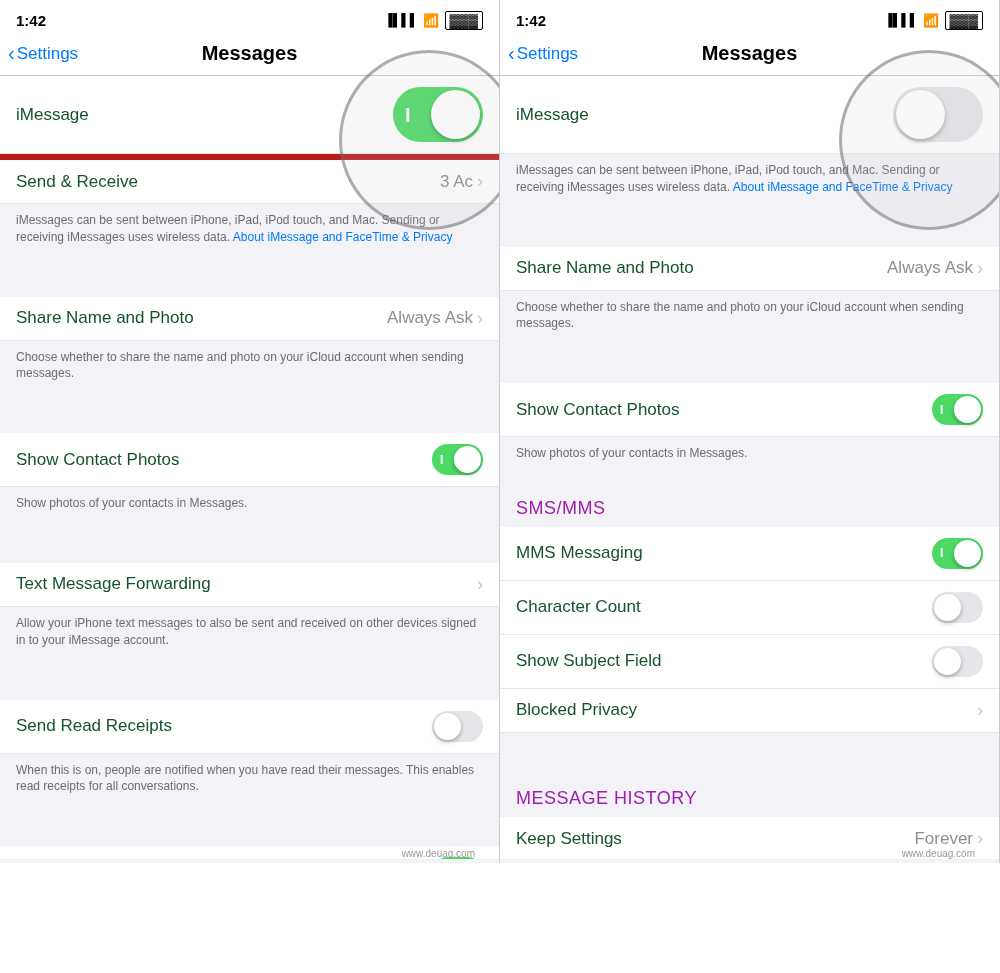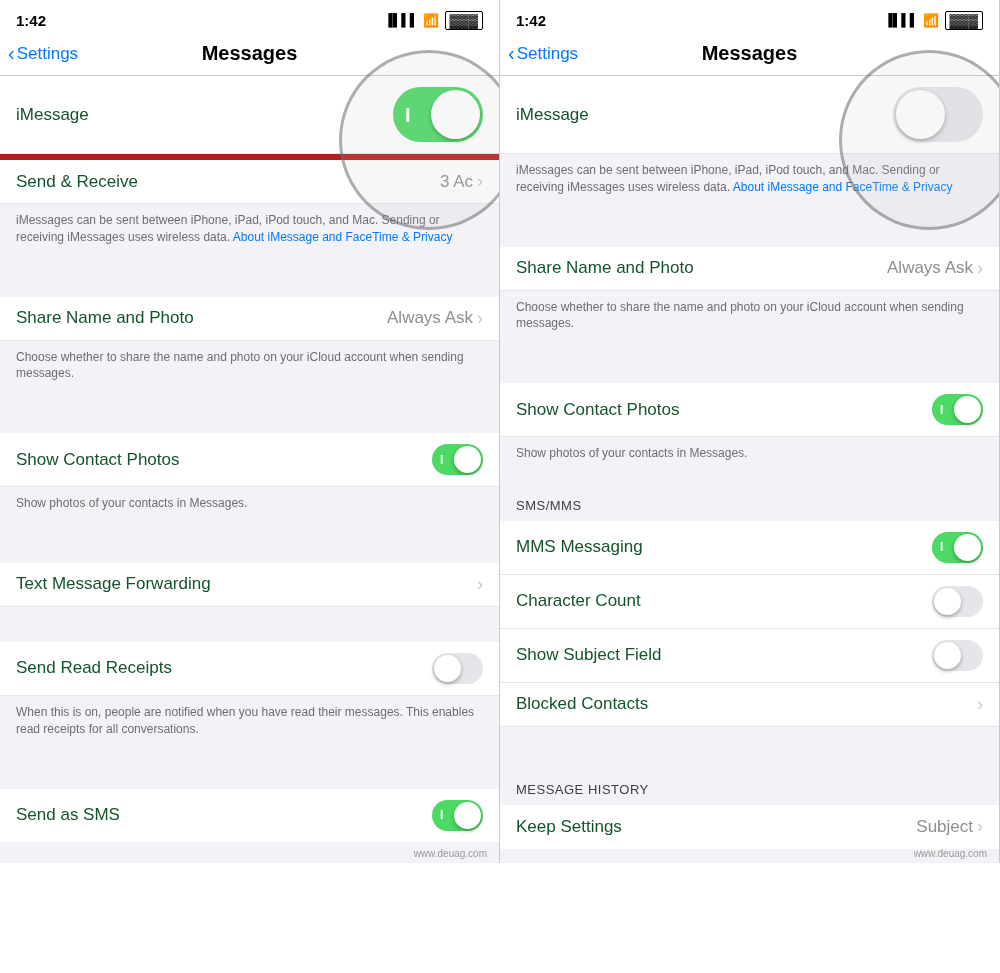--- a/index.html
+++ b/index.html
@@ -115,22 +115,22 @@
       line-height: 1.4;
     }
 
     .section-footer a {
       color: #007aff;
       text-decoration: none;
     }
 
     .section-header {
       padding: 20px 16px 8px;
-      font-size: 13px;
-      color: #404040;
+      font-size: 18px;
+      color: #a21caf;
       text-transform: uppercase;
       letter-spacing: 0.5px;
     }
 
     
     .toggle {
       width: 51px;
       height: 31px;
       border-radius: 16px;
       position: relative;
@@ -198,21 +198,21 @@
       width: 180px;
       height: 180px;
       top: 50px;
       right: -20px;
     }
 
     
     .watermark {
       position: absolute;
       bottom: 4px;
-      right: 12px;
+      right: 24px;
       font-size: 10px;
       color: #999;
       z-index: 200;
       margin-top: 48px;
     }
 
     
     .toggle-large {
       width: 90px;
       height: 55px;
@@ -318,20 +318,23 @@
       <span>Show photos of your contacts in Messages.</span>
     </div>
 
     <div class="group-divider"></div>
 
     <div class="settings-row">
       <span class="row-label">Text Message Forwarding</span>
       <span class="row-chevron">›</span>
     </div>
 
+    <div class="section-footer">
+      <span>Allow your iPhone text messages to also be sent and received on other devices signed in to your iMessage account.</span>
+    </div>
 
     <div class="group-divider"></div>
 
     <div class="settings-row">
       <span class="row-label">Send Read Receipts</span>
       <div class="toggle off">
         <div class="toggle-knob"></div>
       </div>
     </div>
 
@@ -437,34 +440,34 @@
     </div>
 
     <div class="settings-row">
       <span class="row-label">Show Subject Field</span>
       <div class="toggle off">
         <div class="toggle-knob"></div>
       </div>
     </div>
 
     <div class="settings-row">
-      <span class="row-label">Blocked Contacts</span>
+      <span class="row-label">Blocked Privacy</span>
       <span class="row-chevron">›</span>
     </div>
 
     <div class="group-divider"></div>
 
     <div class="section-header">
       <span>MESSAGE HISTORY</span>
     </div>
 
     <div class="settings-row">
       <span class="row-label">Keep Settings</span>
       <div class="row-value">
-        <span>Subject</span>
+        <span>Forever</span>
         <span class="row-chevron">›</span>
       </div>
     </div>
 
   </div>
 
   <div class="watermark">www.deuag.com</div>
 </div>
 
 </body></html>

